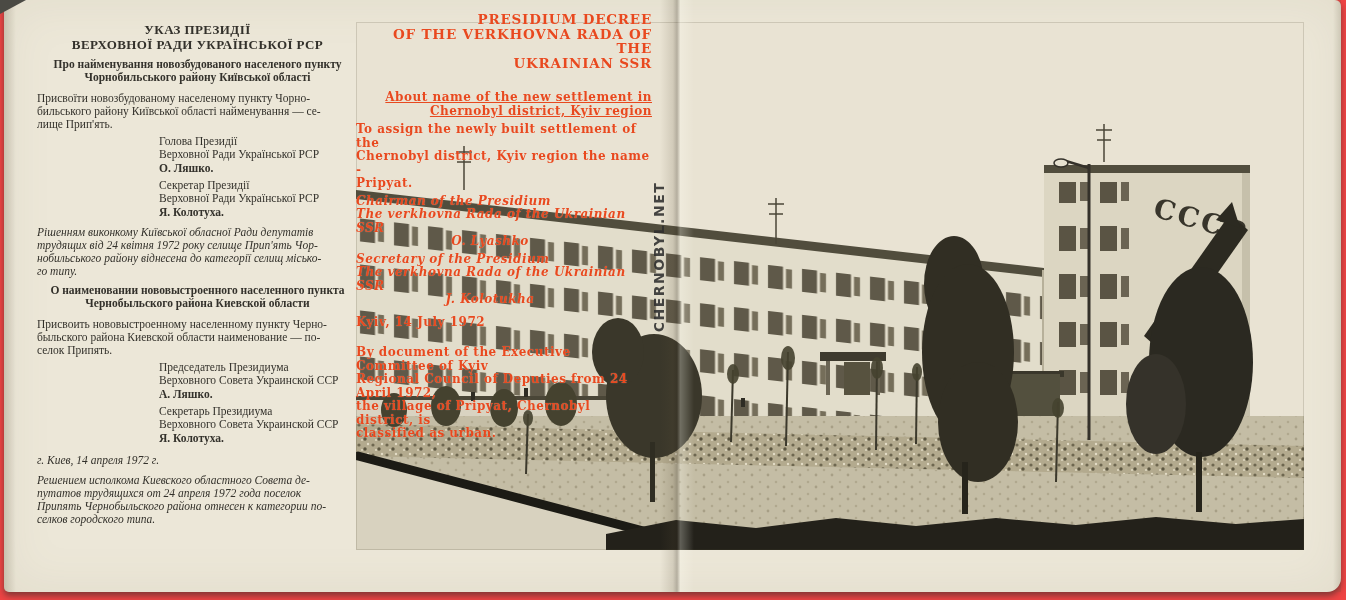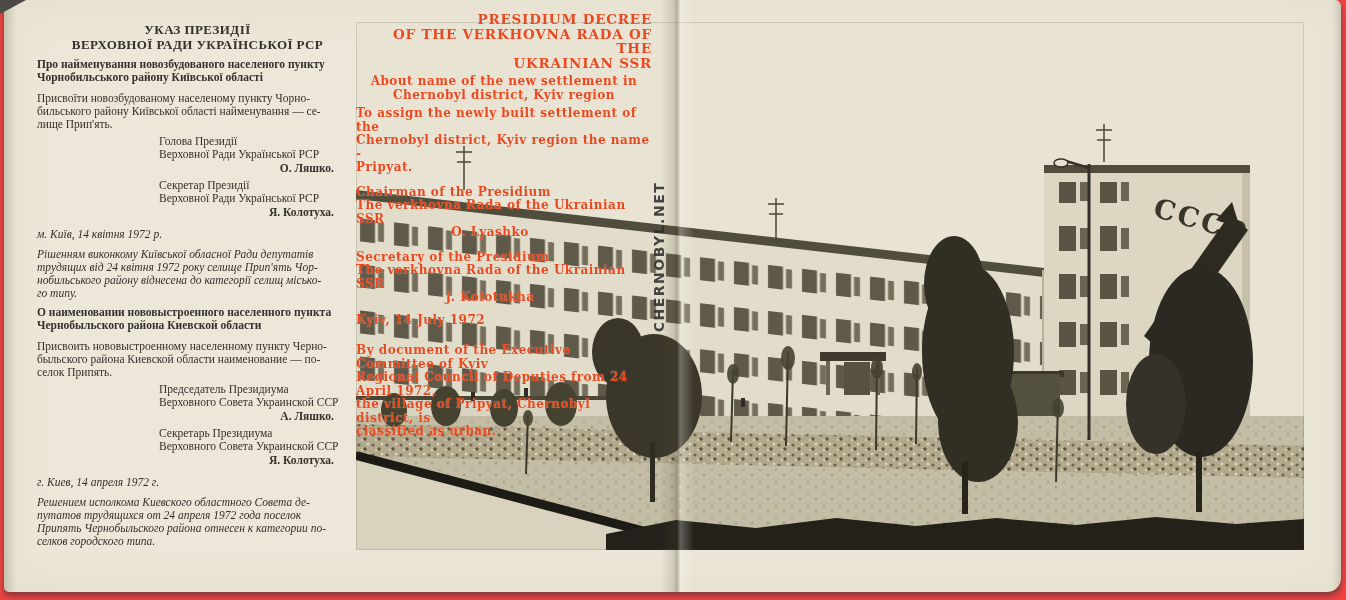--- a/index.html
+++ b/index.html
@@ -31,38 +31,38 @@
     background:linear-gradient(90deg, rgba(90,78,55,0) 0%, rgba(90,78,55,.16) 38%,
       rgba(58,50,36,.30) 50%, rgba(255,255,244,.28) 60%, rgba(90,78,55,0) 100%);
   }
   
   .black-col {
     position:absolute; left:33px; top:22px; width:321px; z-index:4;
     color:#33312b; font-size:11.5px; line-height:13px;
   }
   .pre { white-space:pre-line; }
   .doc-title { text-align:center; font-weight:bold; font-size:13px; line-height:15px; letter-spacing:.4px; }
-  .doc-subject { font-weight:bold; margin-top:6px; }
+  .doc-subject { text-align:center; font-weight:bold; margin-top:6px; }
   .doc-body { margin-top:8px; }
   .sig { margin:4px 0 0 122px; }
-  .sig-name { font-weight:bold; text-align:right; padding-right:24px; margin-top:1px; }
+  .sig-name { font-weight:bold; padding-right:24px; margin-top:1px; }
   .doc-date { font-style:italic; margin-top:9px; }
   .doc-note { font-style:italic; margin-top:7px; }
   .ru-gap { margin-top:14px; }
   
   .red-col {
     position:absolute; left:352px; top:12px; width:296px; z-index:5;
     color:#e8491f; font-family:"DejaVu Serif", serif; font-weight:bold;
     font-size:12px; line-height:13.5px; letter-spacing:.5px;
     text-shadow:0 0 1px rgba(255,250,240,.5);
   }
   .red-title { text-align:right; font-size:13.5px; line-height:14.5px; letter-spacing:.8px; }
-  .red-subject { text-align:center; margin-top:5px; }
+  .red-subject { text-align:right; margin-top:21px;text-decoration:underline; }
   .red-body { margin-top:5px; }
-  .red-sig { margin-top:11px; }
+  .red-sig { margin-top:4px;font-style:italic; }
   .red-sig-name { text-align:center; padding-right:28px; }
   .red-date { margin-top:9px; }
   .red-note { margin-top:17px; }
   
   .photo {
     position:absolute; left:352px; top:22px; width:948px; height:528px;
     z-index:1; overflow:hidden;
   }
   .photo svg { display:block; }
 </style>
@@ -85,21 +85,20 @@
       <div class="sig">
         <div class="pre">Голова Президії
 Верховної Ради Української РСР</div>
         <div class="sig-name">О. Ляшко.</div>
       </div>
       <div class="sig">
         <div class="pre">Секретар Президії
 Верховної Ради Української РСР</div>
         <div class="sig-name">Я. Колотуха.</div>
       </div>
-      <div class="doc-date">м. Київ, 14 квітня 1972 р.</div>
       <div class="doc-note pre">Рішенням виконкому Київської обласної Ради депутатів
 трудящих від 24 квітня 1972 року селище Прип'ять Чор-
 нобильського району віднесена до категорії селищ місько-
 го типу.</div>
 
       <div class="doc-subject pre">О наименовании нововыстроенного населенного пункта
 Чернобыльского района Киевской области</div>
       <div class="doc-body pre">Присвоить нововыстроенному населенному пункту Черно-
 быльского района Киевской области наименование — по-
 селок Припять.</div>

